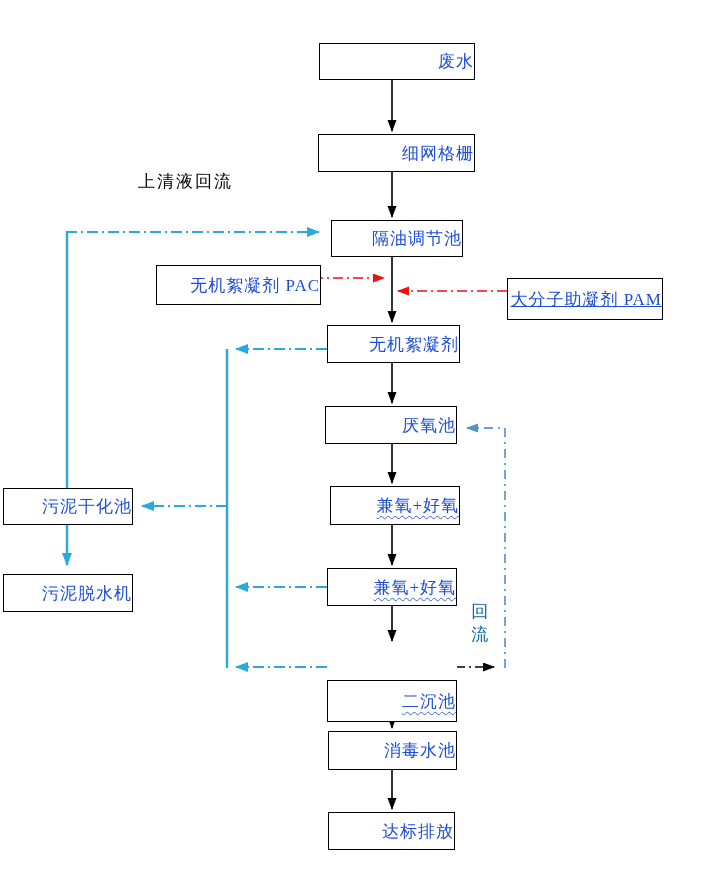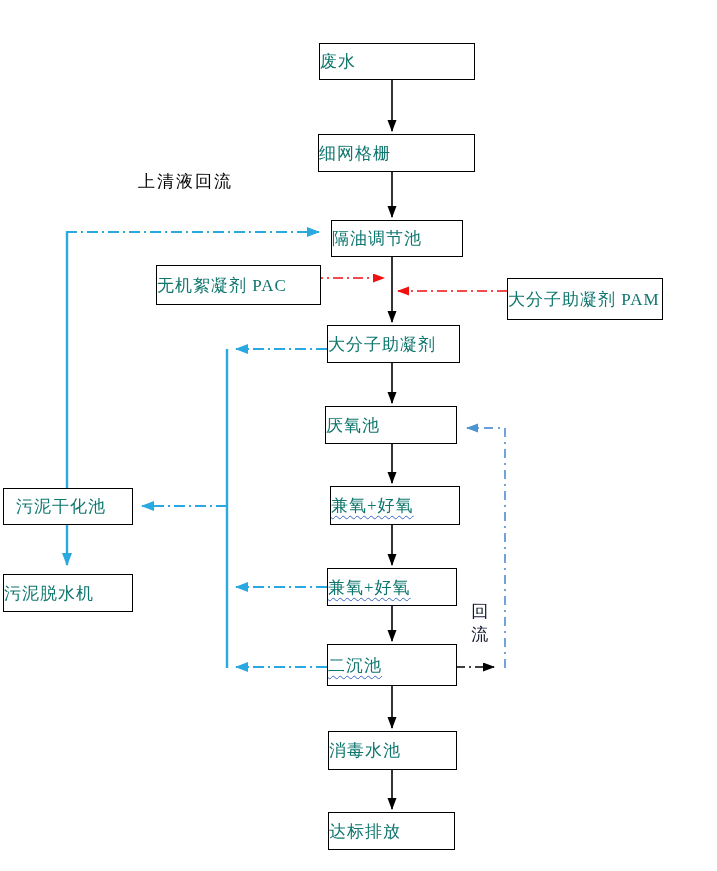--- a/index.html
+++ b/index.html
@@ -7,43 +7,43 @@
     position:relative;
     width:717px;height:871px;
     background:#ffffff;
     font-family:"Liberation Serif","DejaVu Serif",serif;
     overflow:hidden;
   }
   #connectors{position:absolute;left:0;top:0;width:717px;height:871px;z-index:1;}
   .node{
     position:absolute;z-index:2;
     border:1px solid #000;background:#fff;
-    display:flex;align-items:center;justify-content:flex-start;
-    font-size:17px;color:#0f766e;letter-spacing:1px;
+    display:flex;align-items:center;justify-content:flex-end;
+    font-size:17px;color:#1d4ed8;letter-spacing:1px;
     box-sizing:border-box;white-space:nowrap;
   }
   .wavy{text-decoration:underline wavy #3a66c8;text-decoration-thickness:1px;text-underline-offset:4px;}
   .floatlabel{
     position:absolute;z-index:2;font-size:17px;color:#000;letter-spacing:2px;white-space:nowrap;
   }
   .vlabel{
-    position:absolute;z-index:2;font-size:17px;color:#0f172a;
+    position:absolute;z-index:2;font-size:17px;color:#0369a1;
     width:1.15em;line-height:1.35;word-break:break-all;text-align:center;white-space:normal;
   }
   
   .n-wastewater{left:319px;top:43px;width:156px;height:37px;}
   .n-fine-screen{left:318px;top:134px;width:157px;height:38px;}
   .n-oil-tank{left:331px;top:220px;width:132px;height:37px;}
   .n-pac{left:128px;top:265px;width:165px;height:40px;margin-left:28px;}
-  .n-pam{left:507px;top:278px;width:156px;height:42px;}
+  .n-pam{left:507px;top:278px;width:156px;height:42px;text-decoration:underline;}
   .n-air-flotation{left:327px;top:325px;width:133px;height:38px;}
   .n-anaerobic{left:325px;top:406px;width:132px;height:38px;}
   .n-fac1{left:330px;top:486px;width:130px;height:39px;}
   .n-fac2{left:327px;top:568px;width:130px;height:38px;}
-  .n-secsed{left:327px;top:644px;width:130px;height:42px;}
+  .n-secsed{left:327px;top:680px;width:130px;height:42px;}
   .n-disinfect{left:328px;top:731px;width:129px;height:39px;}
   .n-discharge{left:328px;top:812px;width:127px;height:38px;}
   .n-sludge-dry{left:3px;top:488px;width:130px;height:37px;padding-left:12px;}
   .n-sludge-dewater{left:3px;top:574px;width:130px;height:38px;}
   .l-supernatant{left:138px;top:130px;margin-top:40px;}
   .l-reflux{left:470px;top:601px;}
 </style>
 </head>
 <body>
 
@@ -101,21 +101,21 @@
   <div class="node n-oil-tank">
     <span>隔油调节池</span>
   </div>
   <div class="node n-pac">
     <span>无机絮凝剂 PAC</span>
   </div>
   <div class="node n-pam">
     <span>大分子助凝剂 PAM</span>
   </div>
   <div class="node n-air-flotation">
-    <span>大分子助凝剂</span>
+    <span>无机絮凝剂</span>
   </div>
   <div class="node n-anaerobic">
     <span>厌氧池</span>
   </div>
   <div class="node n-fac1">
     <span class="wavy">兼氧+好氧</span>
   </div>
   <div class="node n-fac2">
     <span class="wavy">兼氧+好氧</span>
   </div>

